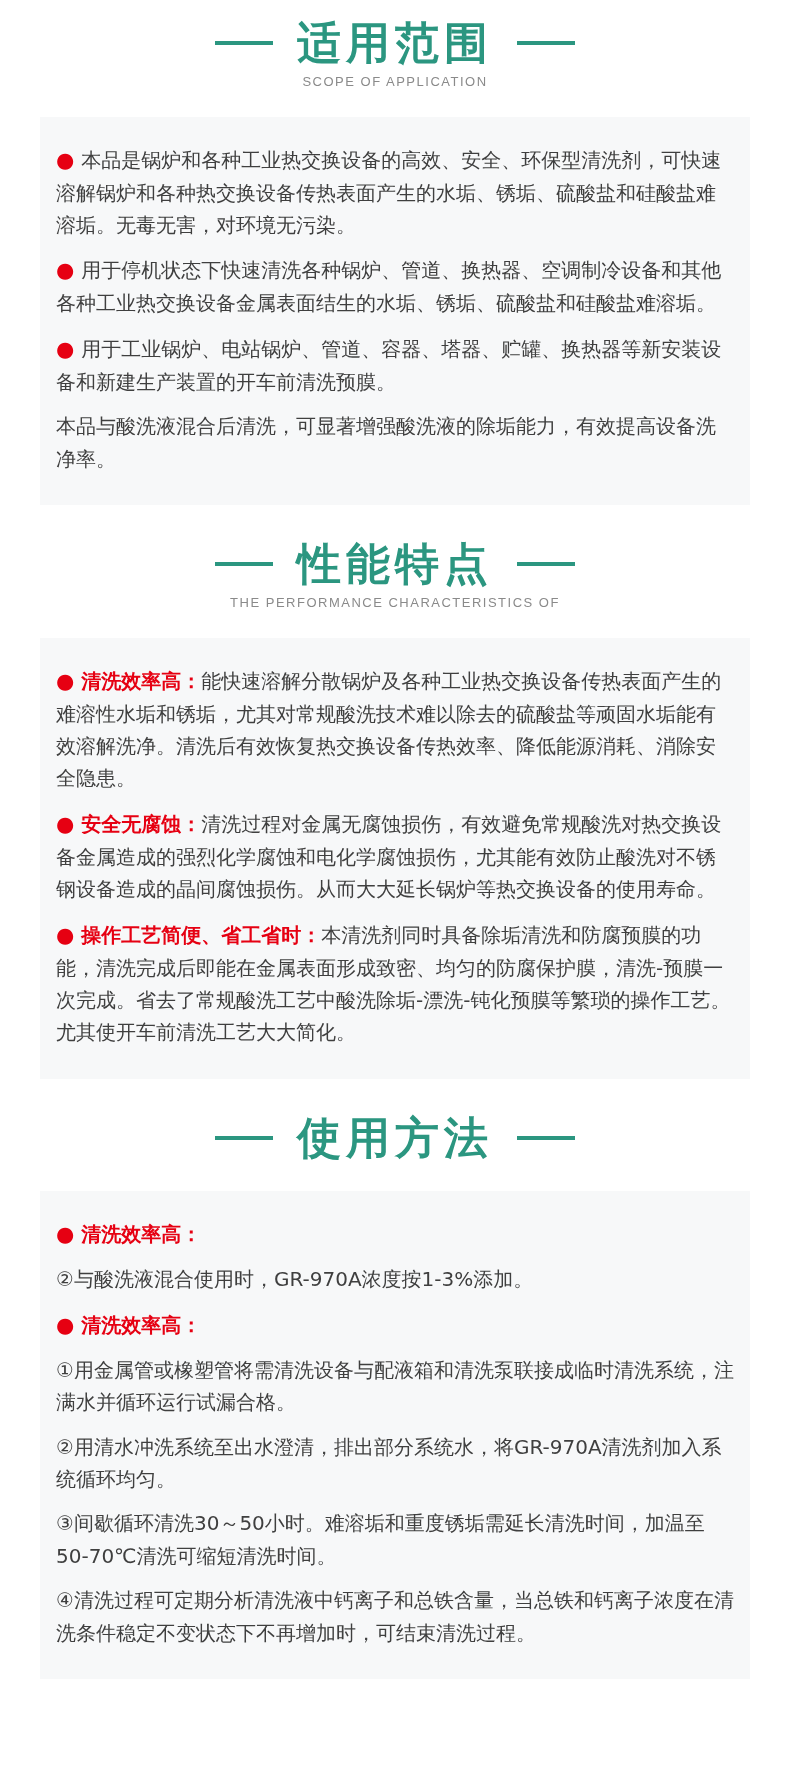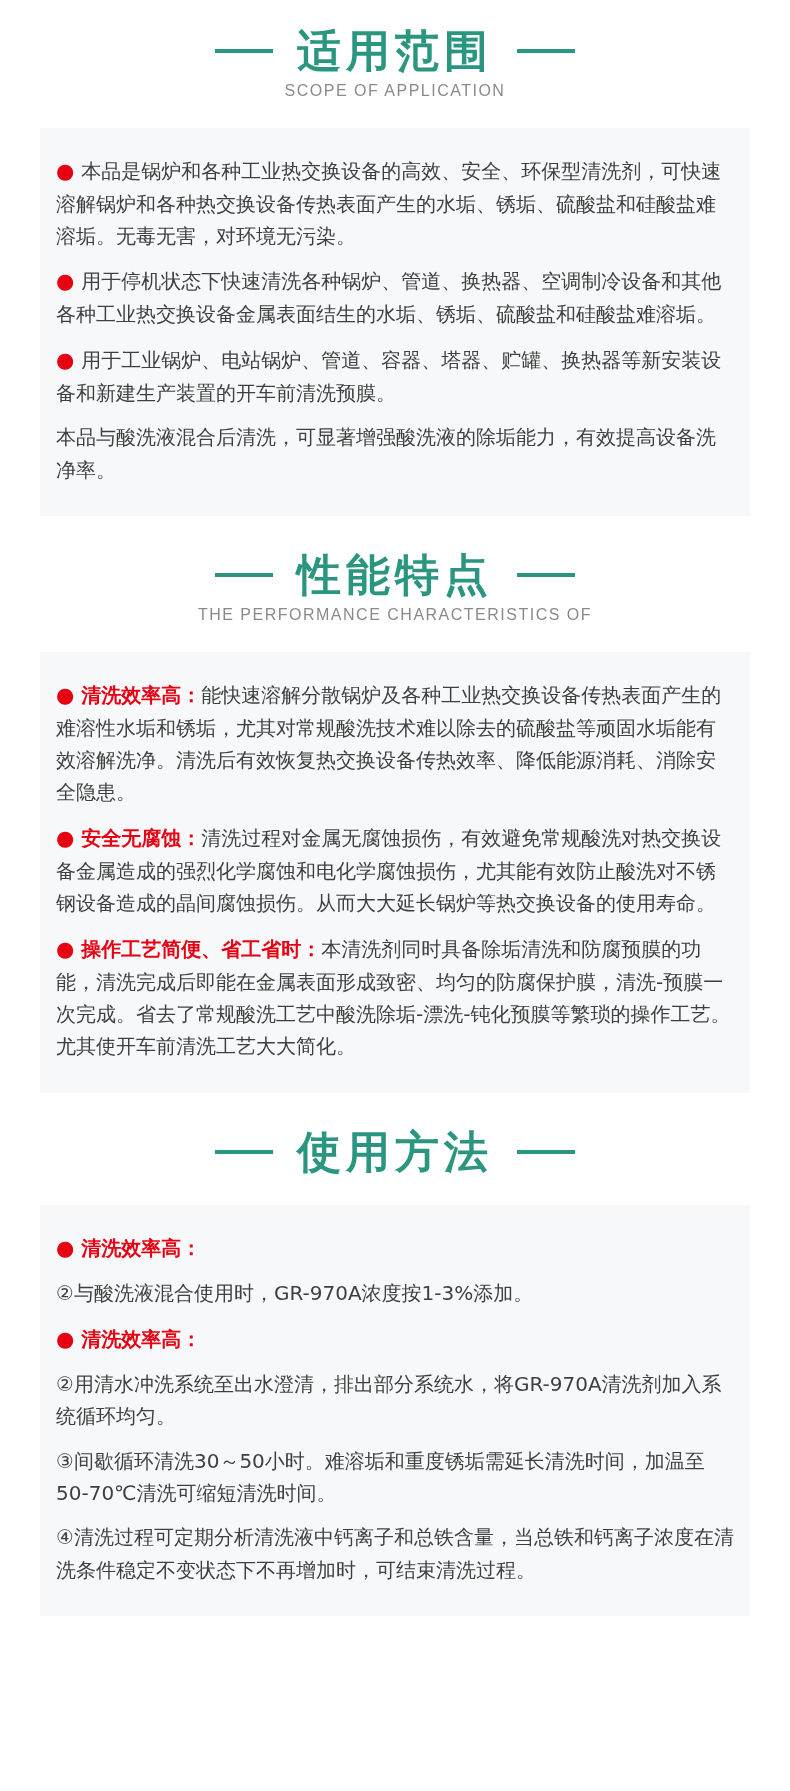--- a/index.html
+++ b/index.html
@@ -19,39 +19,39 @@
   }
   .page{width:790px;padding-top:10px;}
   
   .section-header{
     display:flex;
     align-items:center;
     justify-content:center;
     gap:24px;
     margin-top:34px;
   }
-  .section-header.first{margin-top:16px;}
+  .section-header.first{margin-top:8px;}
   .dash{
     width:58px;
     height:4px;
     background:var(--accent);
     flex:0 0 auto;
   }
   .section-title{
     font-size:44px;
     font-weight:bold;
     color:var(--accent);
     letter-spacing:5px;
     line-height:1.15;
     white-space:nowrap;
   }
   .section-subtitle{
     text-align:center;
     color:var(--subtitle);
-    font-size:16px;
+    font-size:13px;
     letter-spacing:1.5px;
     margin-top:5px;
     font-family:"Liberation Sans","DejaVu Sans",sans-serif;
   }
   
   .card{
     margin:28px 40px 0 40px;
     background:var(--card-bg);
     padding:14px 16px 18px 16px;
     font-size:20px;
@@ -104,19 +104,20 @@
   <div class="section-header">
     <div class="dash"></div>
     <div class="section-title">使用方法</div>
     <div class="dash"></div>
   </div>
 
   <div class="card">
     <p class="para"><span class="bullet">●</span><span class="label-red">清洗效率高：</span></p>
     <p class="para">②与酸洗液混合使用时，GR-970A浓度按1-3%添加。</p>
     <p class="para"><span class="bullet">●</span><span class="label-red">清洗效率高：</span></p>
+    <p class="para">①用金属管或橡塑管将需清洗设备与配液箱和清洗泵联接成临时清洗系统，注满水并循环运行试漏合格。</p>
     <p class="para">②用清水冲洗系统至出水澄清，排出部分系统水，将GR-970A清洗剂加入系统循环均匀。</p>
     <p class="para">③间歇循环清洗30～50小时。难溶垢和重度锈垢需延长清洗时间，加温至50-70℃清洗可缩短清洗时间。</p>
     <p class="para">④清洗过程可定期分析清洗液中钙离子和总铁含量，当总铁和钙离子浓度在清洗条件稳定不变状态下不再增加时，可结束清洗过程。</p>
 
   </div>
 
 </div>
 
 </body></html>

